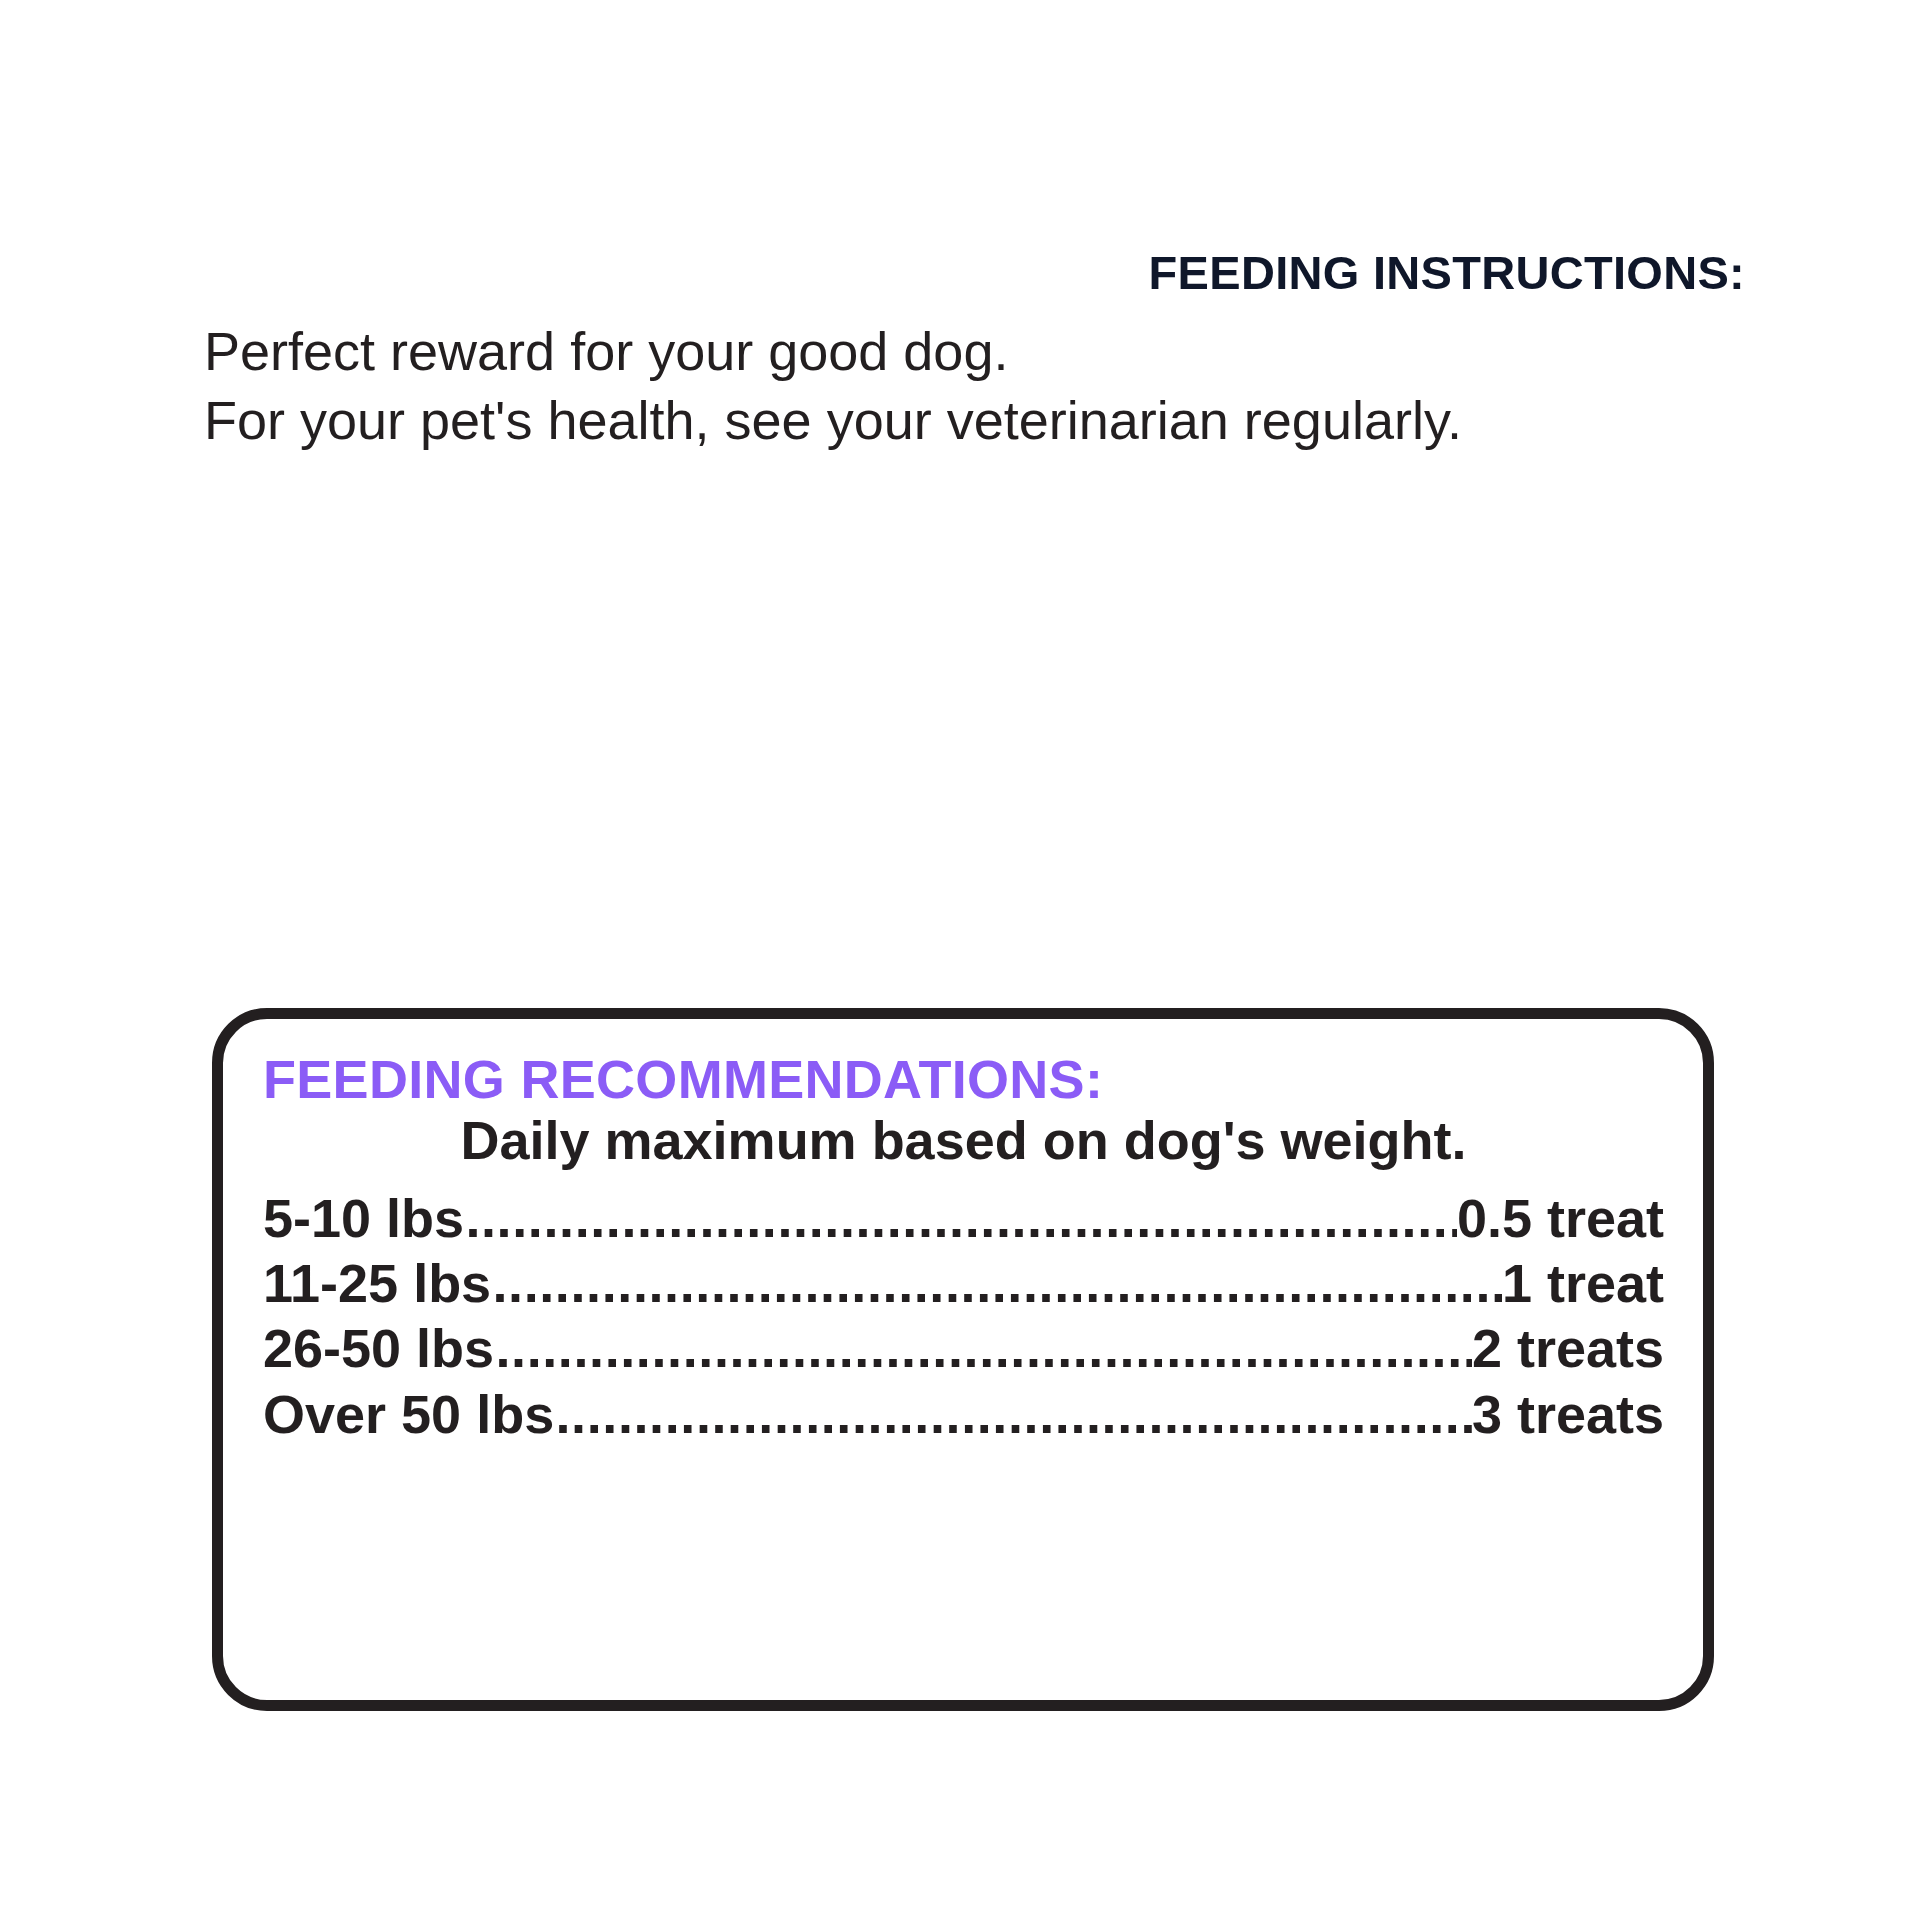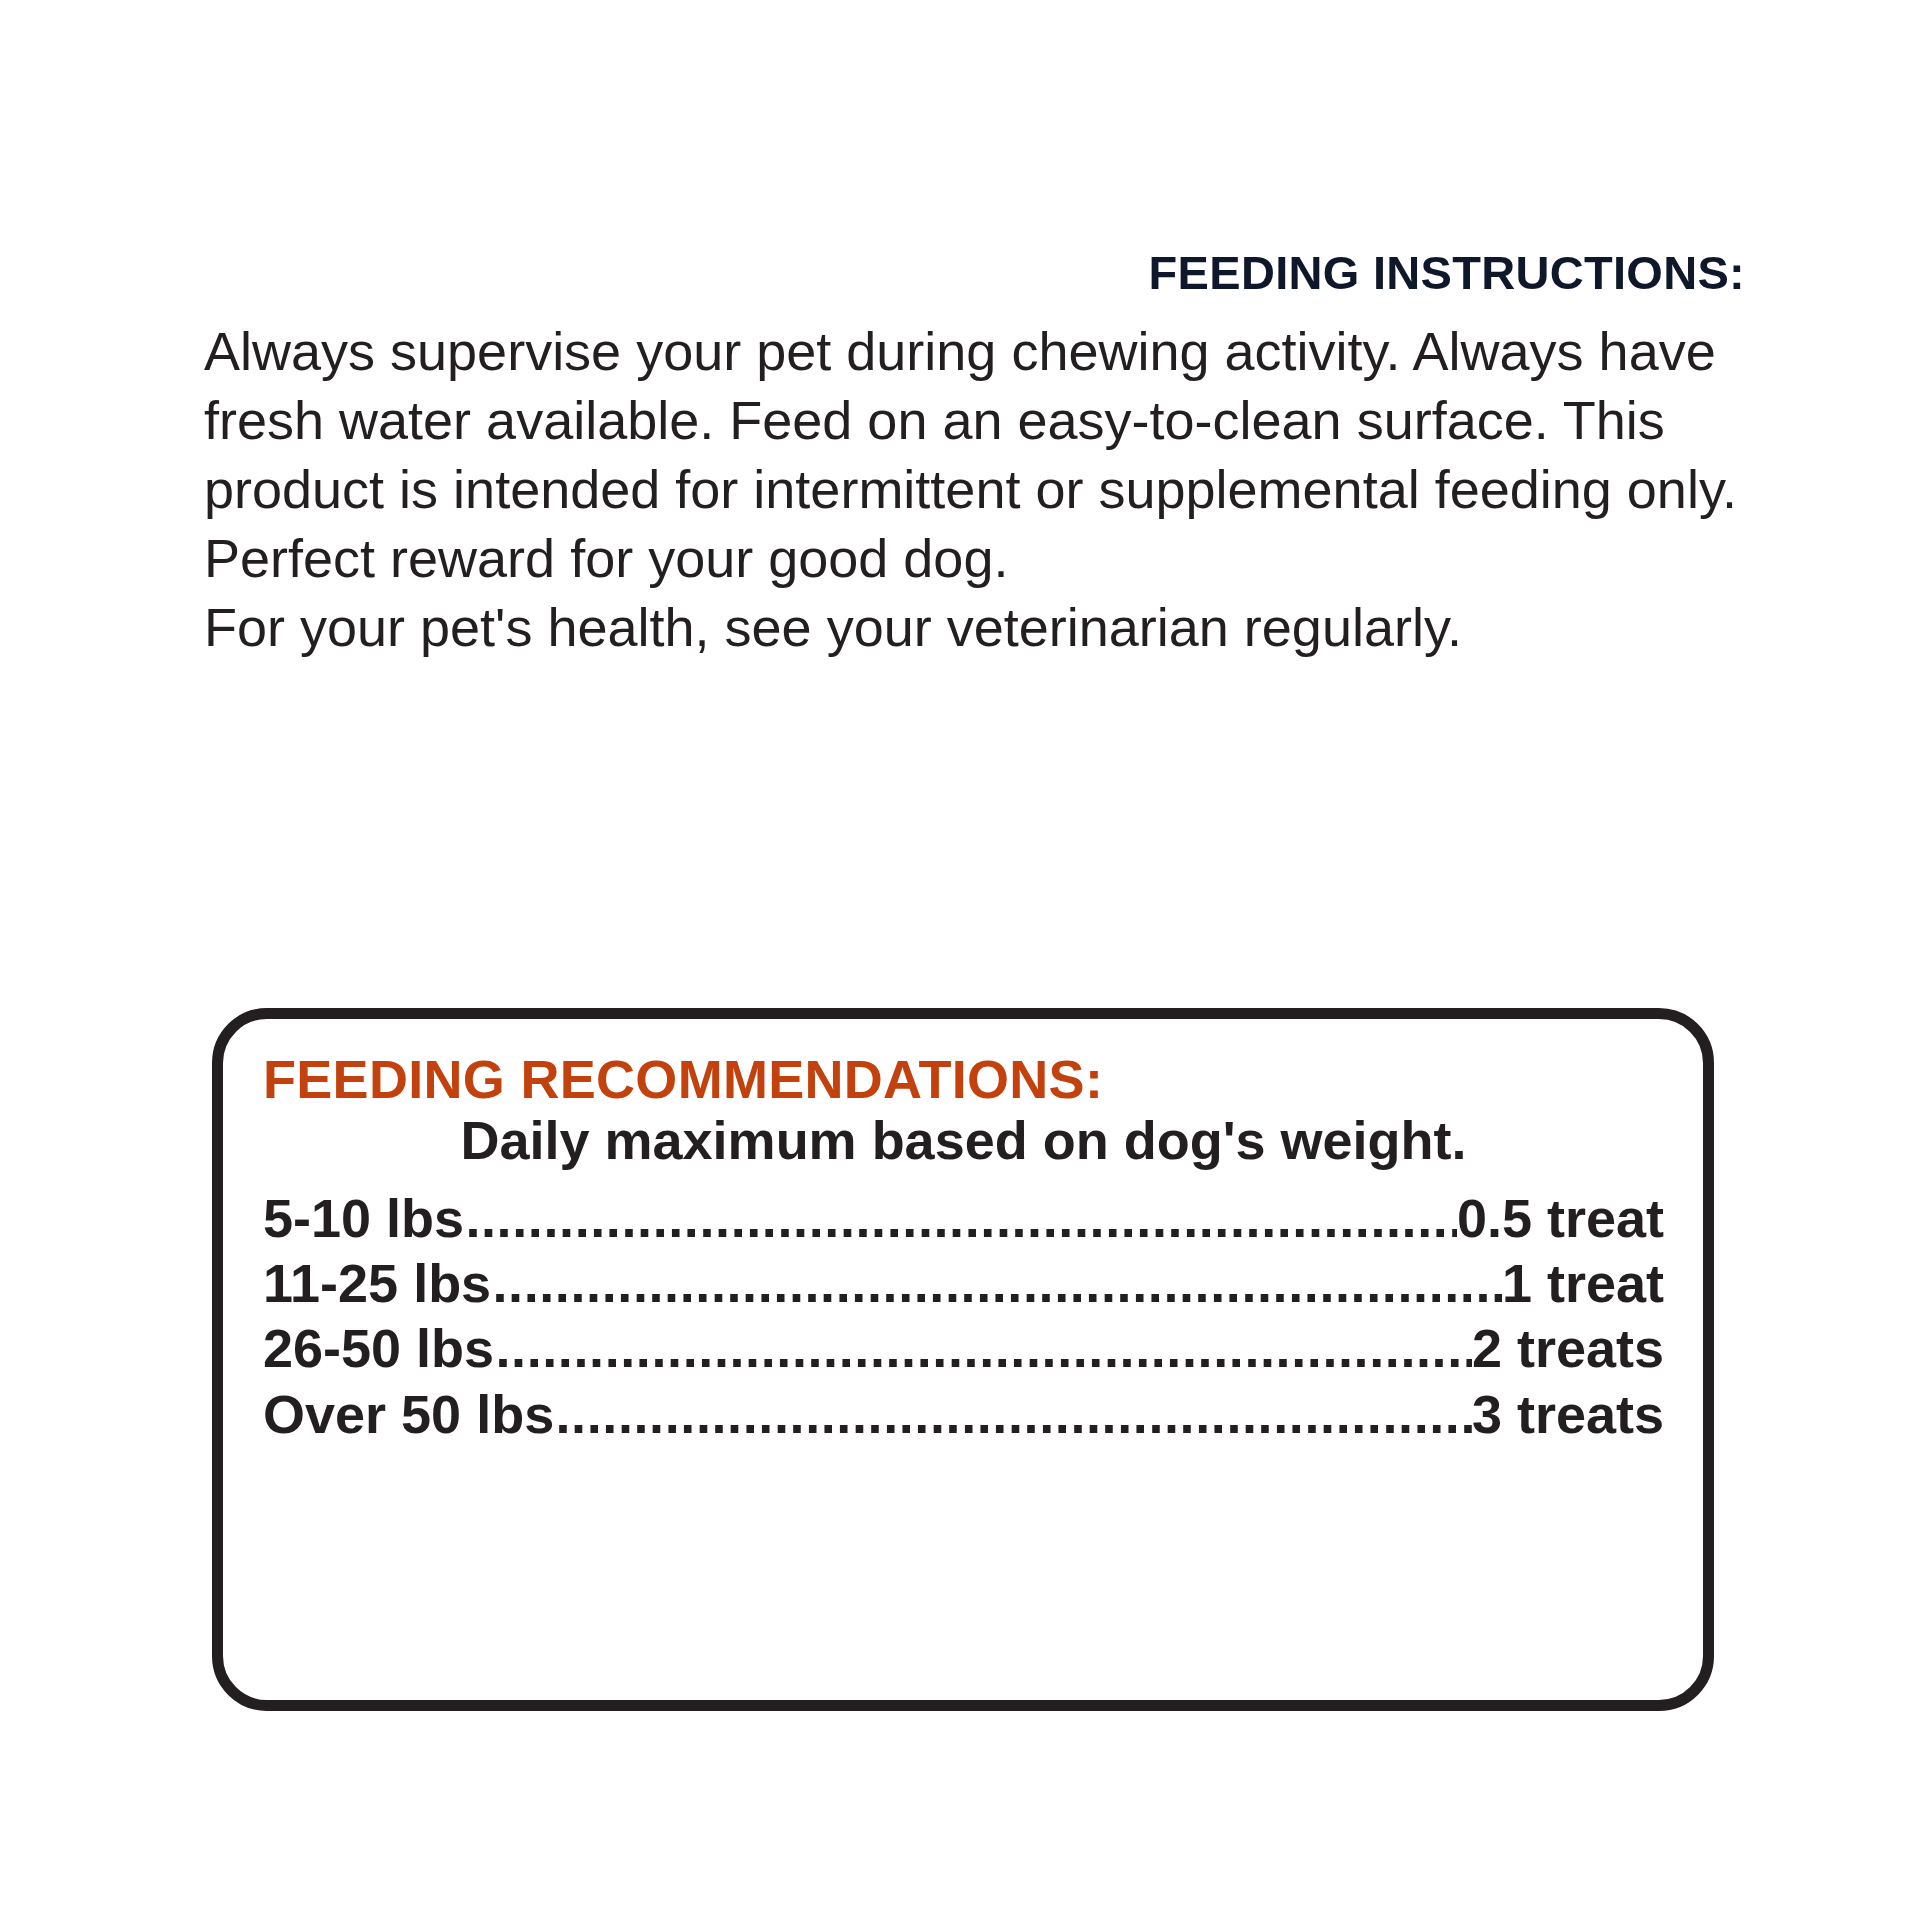--- a/index.html
+++ b/index.html
@@ -67,21 +67,21 @@
     box-sizing: border-box;
     padding: 29.5px 39px 19px 40px;
   }
 
   .rec-heading {
     font-size: 54px;
     font-weight: 700;
     line-height: 1.12;
     letter-spacing: 0.3px;
     margin: 0;
-    color: #c2410c;
+    color: #8b5cf6;
   }
 
   .rec-subheading {
     font-size: 54px;
     font-weight: 700;
     line-height: 1.18;
     margin: 0 0 2.6px 0;
     color: #231f20;
     text-align: center;
   }
@@ -117,21 +117,20 @@
   }
 </style>
 </head>
 <body>
 
 <div class="label-panel">
 
   <div class="instructions">
     <h1 class="instructions-heading">FEEDING INSTRUCTIONS:</h1>
     <div class="instructions-body">
-      <p>Always supervise your pet during chewing activity. Always have fresh water available. Feed on an easy-to-clean surface. This product is intended for intermittent or supplemental feeding only.</p>
       <p>Perfect reward for your good dog.</p>
       <p>For your pet's health, see your veterinarian regularly.</p>
     </div>
   </div>
 
   <div class="recommendations">
     <div class="rec-heading">FEEDING RECOMMENDATIONS:</div>
     <div class="rec-subheading">Daily maximum based on dog's weight.</div>
 
     <div class="rec-rows">

